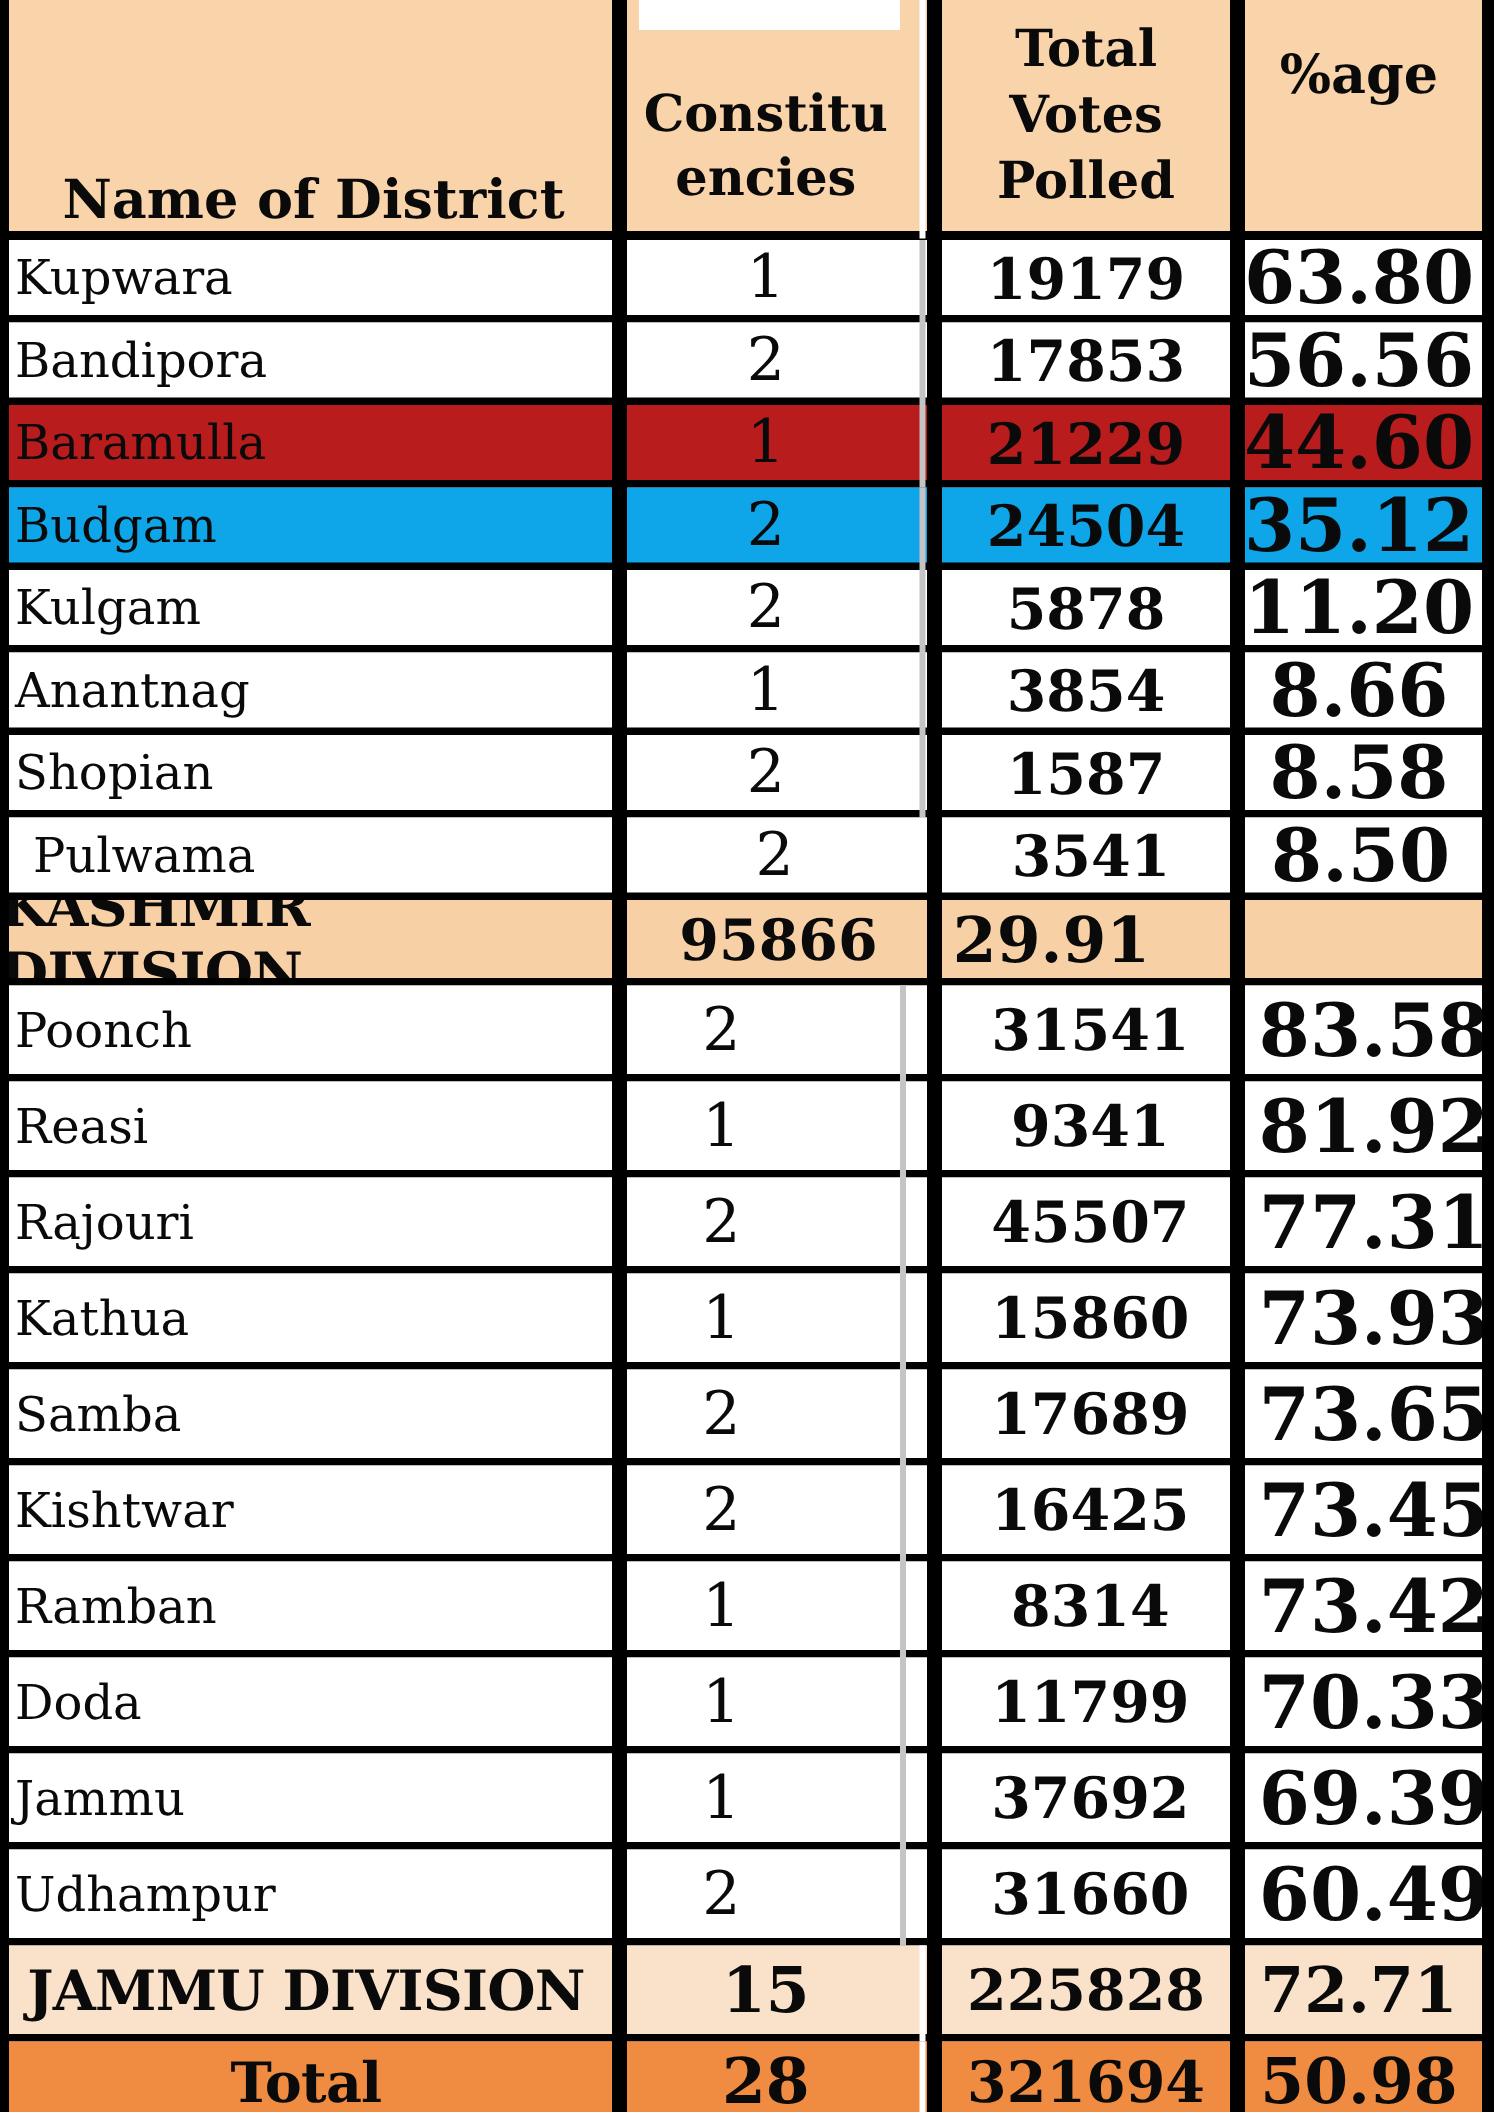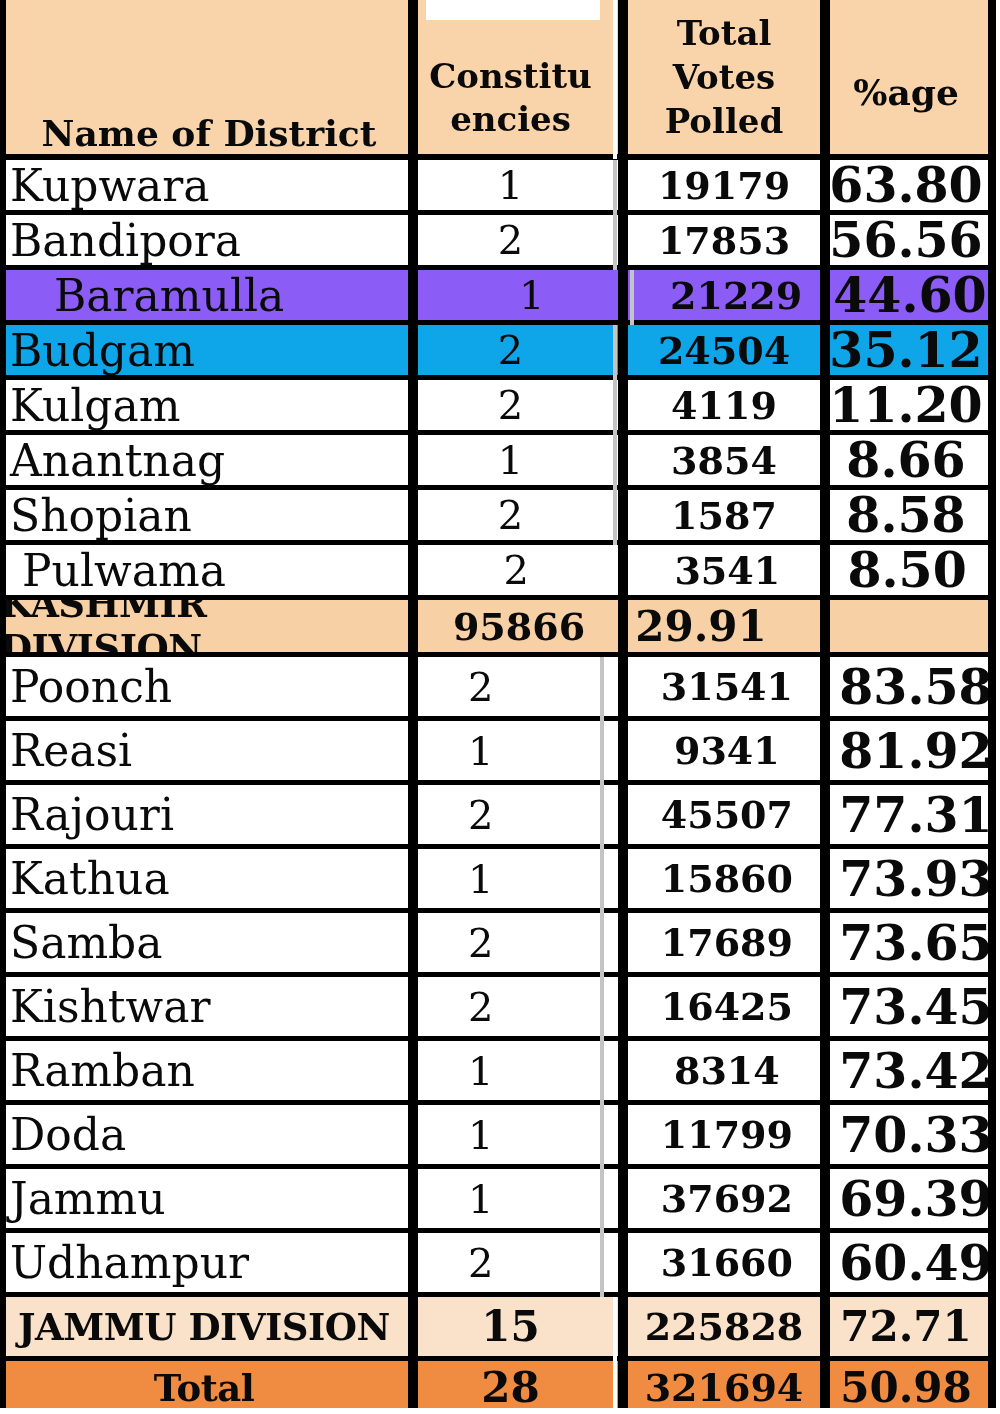--- a/index.html
+++ b/index.html
@@ -21,30 +21,30 @@
   .c4{width:180px;justify-content:center;padding-right:8px;}
 
   
   #header-row{height:160px;border-bottom:6px solid #000;}
   #header-row .c1{align-items:flex-end;justify-content:center;
     font-weight:bold;font-size:36px;}
   #header-row .c2{flex-direction:column;justify-content:flex-end;align-items:center;
     padding-bottom:14px;font-weight:bold;font-size:34px;line-height:1.25;}
   #header-row .c3{flex-direction:column;justify-content:center;align-items:center;
     font-weight:bold;font-size:34px;line-height:1.3;}
-  #header-row .c4{align-items:center;padding-top:29px;font-weight:bold;font-size:36px;}
+  #header-row .c4{align-items:flex-start;padding-top:29px;font-weight:bold;font-size:36px;}
   #white-patch{position:absolute;left:426px;top:0;width:174px;height:20px;background:#ffffff;}
 
   
   .r-k{height:55px;}
   .r-divk{height:57px;font-weight:bold;}
   .r-j{height:64px;gap:28px;}
   .r-divj{height:64px;font-weight:bold;}
   .r-total{height:57px;font-weight:bold;border-bottom-width:4px;}
-  .row .c1{font-size:44px;padding-left:10px;}
+  .row .c1{font-size:32px;padding-left:10px;}
   .r-divk .c1,.r-divj .c1,.r-total .c1{justify-content:center;padding-left:0;font-size:37px;letter-spacing:-0.5px;}
   .row .c2{font-size:40px;}
   .r-divk .c2,.r-divj .c2,.r-total .c2{font-size:42px;}
   .row .c3{font-weight:bold;font-size:38px;}
   .row .c4{font-weight:bold;font-size:49px;}
   .r-divk .c4,.r-divj .c4,.r-total .c4{font-size:42px;}
 
   
   .vbar{position:absolute;top:0;height:1408px;background:#000;z-index:5;}
   #vbar-left{left:0;width:6px;}
@@ -94,21 +94,21 @@
   </div>
       <div class="row r-k" style="background: rgb(255, 255, 255);">
     <div class="cell c1">Bandipora</div>
     <div class="cell c2">2</div>
     <div class="gap">
           <span class="vline" style="background: rgb(196, 196, 196);"></span>
         </div>
     <div class="cell c3">17853</div>
     <div class="cell c4">56.56</div>
   </div>
-      <div class="row r-k" style="background: #8b5cf6; padding-left: 44px;">
+      <div class="row r-k" style="background: #b91c1c;">
     <div class="cell c1">Baramulla</div>
     <div class="cell c2">1</div>
     <div class="gap">
           <span class="vline" style="background: rgb(196, 196, 196);"></span>
         </div>
     <div class="cell c3">21229</div>
     <div class="cell c4">44.60</div>
   </div>
       <div class="row r-k" style="background: #0ea5e9;">
     <div class="cell c1">Budgam</div>
@@ -118,21 +118,21 @@
         </div>
     <div class="cell c3">24504</div>
     <div class="cell c4">35.12</div>
   </div>
       <div class="row r-k" style="background: rgb(255, 255, 255);">
     <div class="cell c1">Kulgam</div>
     <div class="cell c2">2</div>
     <div class="gap">
           <span class="vline" style="background: rgb(196, 196, 196);"></span>
         </div>
-    <div class="cell c3">4119</div>
+    <div class="cell c3">5878</div>
     <div class="cell c4">11.20</div>
   </div>
       <div class="row r-k" style="background: rgb(255, 255, 255);">
     <div class="cell c1">Anantnag</div>
     <div class="cell c2">1</div>
     <div class="gap">
           <span class="vline" style="background: rgb(196, 196, 196);"></span>
         </div>
     <div class="cell c3">3854</div>
     <div class="cell c4">8.66</div>

